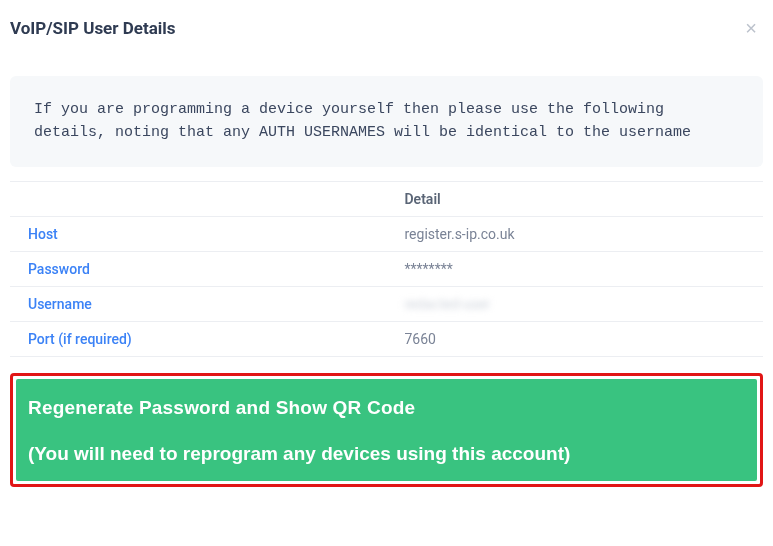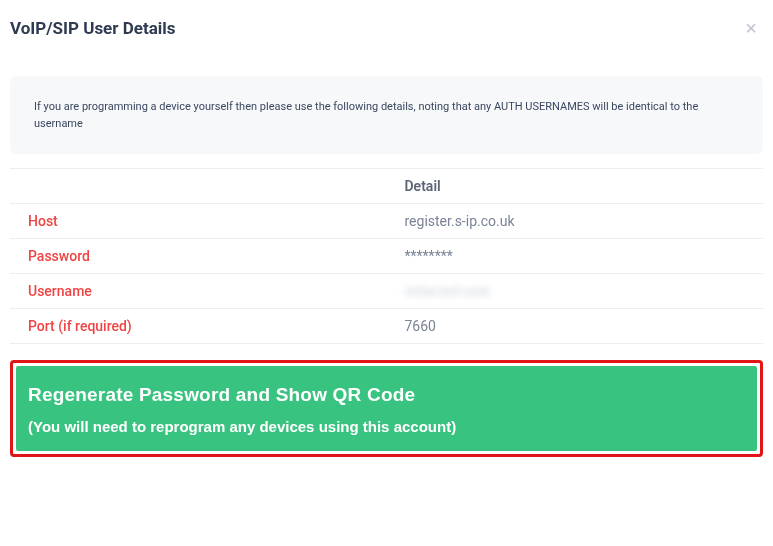--- a/index.html
+++ b/index.html
@@ -34,22 +34,23 @@
       cursor: pointer;
       line-height: 1;
       padding: 2px 6px;
     }
     .info-banner {
       background: #f6f8fa;
       border-radius: 6px;
       padding: 22px 24px;
       margin-top: 26px;
       color: #3b475f;
-      font-size: 11px;
+      font-size: 15px;
       line-height: 1.55;
+      font-family: Liberation Mono, monospace;
     }
     .details-table {
       width: 100%;
       border-collapse: collapse;
       margin-top: 14px;
     }
     .details-table th,
     .details-table td {
       text-align: left;
       padding: 9px 18px;
@@ -58,21 +59,21 @@
       border-bottom: 1px solid #eceef2;
     }
     .details-table thead th {
       font-weight: 600;
       border-top: 1px solid #eceef2;
     }
     .details-table thead th:first-child {
       width: 50%;
     }
     .details-table tbody td:first-child {
-      color: #ef4444;
+      color: #3b82f6;
       font-weight: 500;
     }
     .details-table tbody td:last-child {
       color: #7a8396;
       margin-top: 16px;
     }
     .blurred {
       filter: blur(3px);
       color: #cfd4dc;
       user-select: none;
@@ -92,23 +93,23 @@
       cursor: pointer;
       border-radius: 2px;
       text-align: left;
     }
     .regen-main {
       font-size: 19px;
       font-weight: 700;
       letter-spacing: 0.2px;
     }
     .regen-sub {
-      font-size: 15px;
+      font-size: 19px;
       font-weight: 600;
-      margin-top: 12px;
+      margin-top: 24px;
     }
   </style>
 </head>
 <body>
 
 <div class="modal">
   <div class="modal-header">
     <div class="modal-title">VoIP/SIP User Details</div>
     <button class="close-btn">×</button>
   </div>

